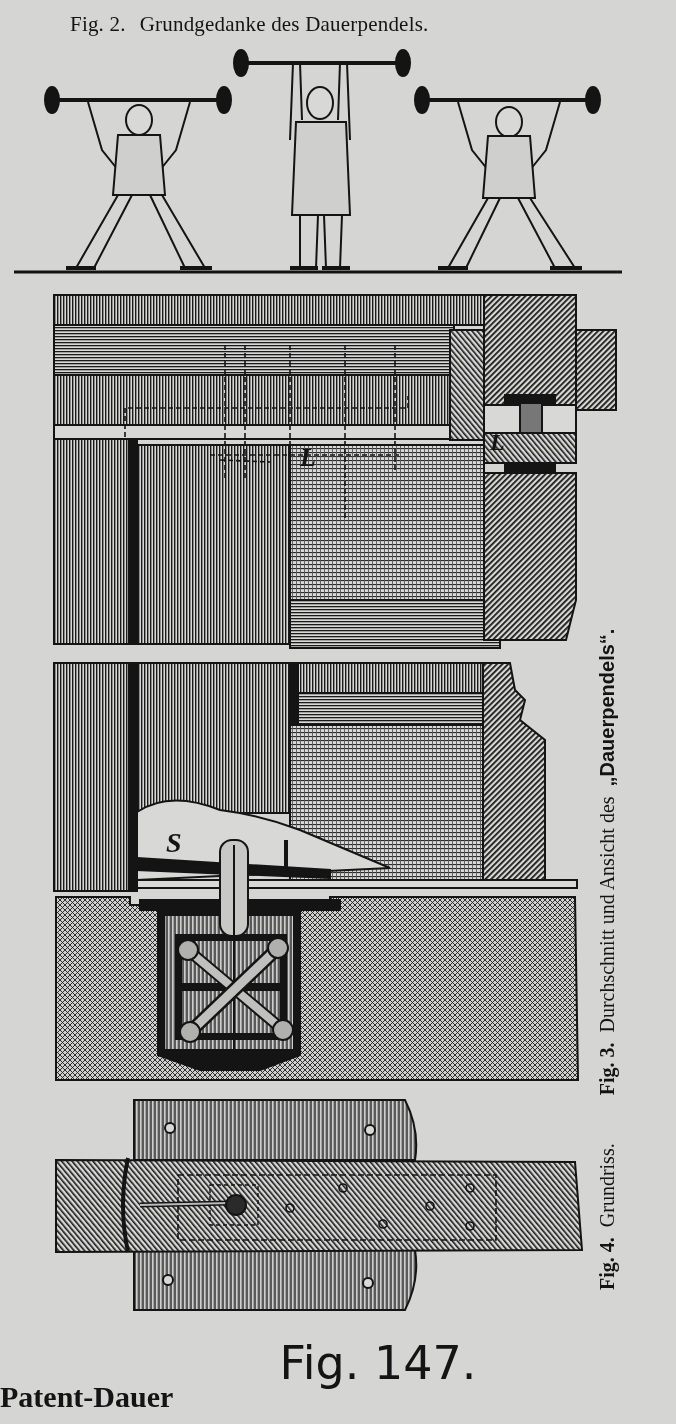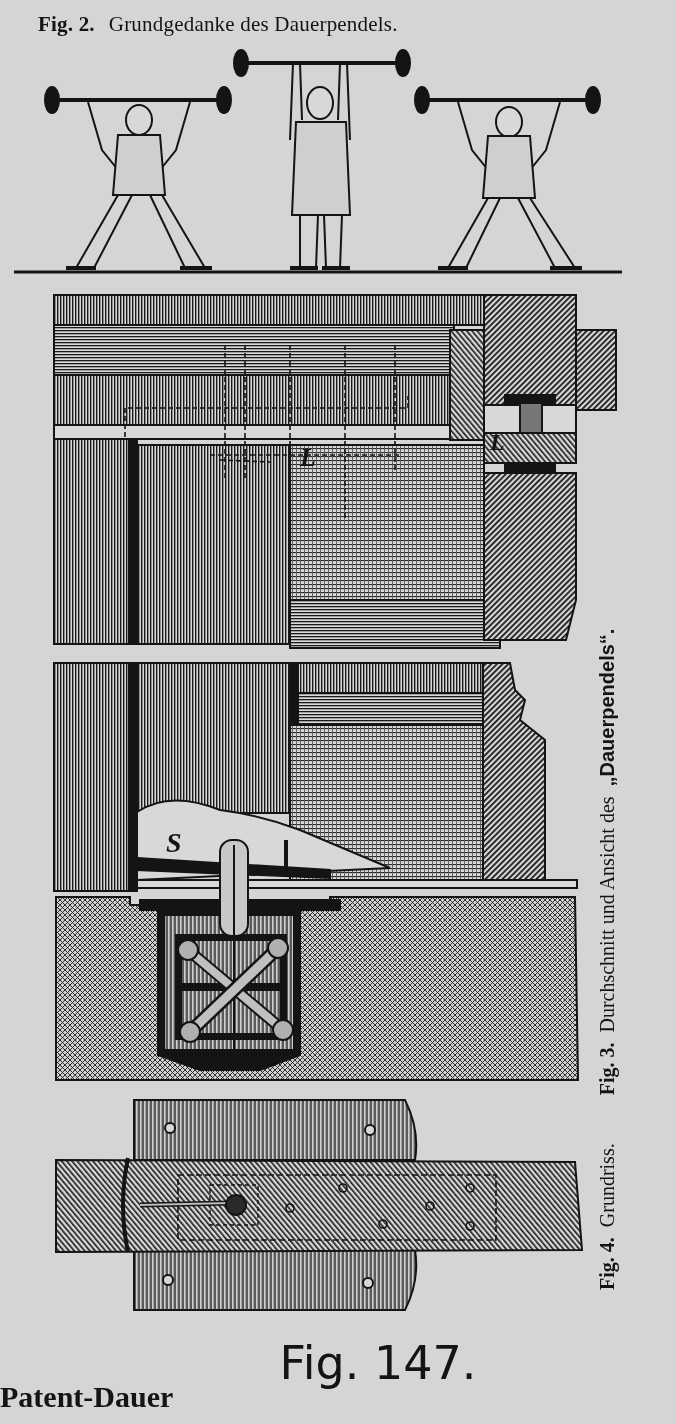--- a/index.html
+++ b/index.html
@@ -1,20 +1,20 @@
 <!DOCTYPE html>
 <html><head>
 <meta charset="utf-8">
 <style>
   html,body{margin:0;padding:0;}
   body{width:676px;height:1424px;background:#d5d5d3;position:relative;overflow:hidden;
        font-family:"DejaVu Serif","Liberation Serif",serif;color:#141414;}
   .caption-top{position:absolute;left:38px;top:12px;font-size:21px;letter-spacing:0.2px;
        font-family:"Liberation Serif","DejaVu Serif",serif;}
-  .caption-top .fig{font-weight:bold;margin-right:14px;}
+  .caption-top .fig{font-weight:normal;margin-right:14px;margin-left:32px;}
   .side-caption{position:absolute;left:596px;top:1290px;transform-origin:0 0;transform:rotate(-90deg);
        white-space:nowrap;font-size:20px;font-family:"Liberation Serif","DejaVu Serif",serif;width:1050px;}
   .side-caption span{margin-right:10px;}
   .side-caption .fig{font-weight:bold;}
   .side-caption .gap{display:inline-block;width:28px;}
   .side-caption .bold{font-family:"Liberation Sans","DejaVu Sans",sans-serif;font-weight:bold;}
   .fig-number{position:absolute;left:0;width:676px;top:1336px;text-align:center;font-size:46px;
        font-family:"DejaVu Sans","Liberation Sans",sans-serif;padding-left:40px;}
   .fig-title{position:absolute;left:0;width:676px;top:1380px;text-align:left;font-size:30px;font-weight:bold;
        font-family:"Liberation Serif","DejaVu Serif",serif;}

